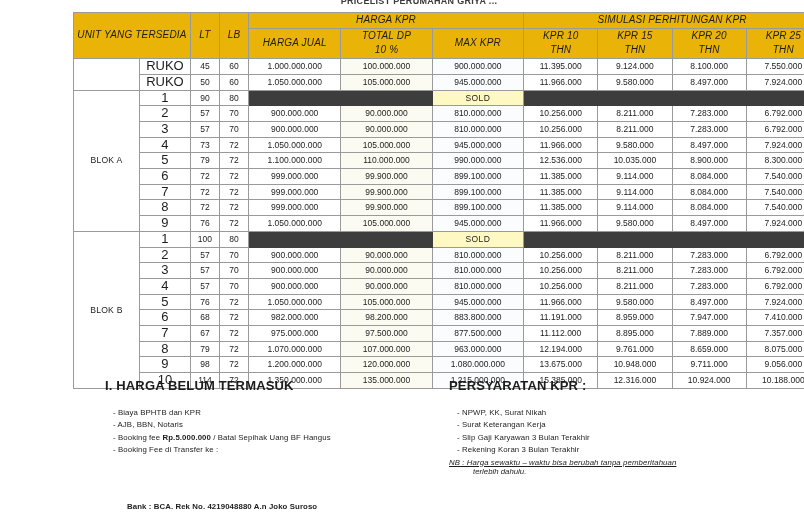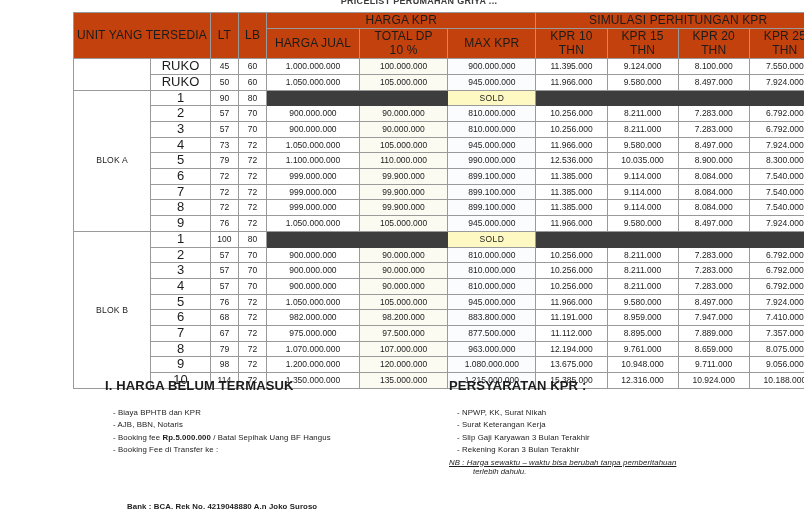--- a/index.html
+++ b/index.html
@@ -32,25 +32,26 @@
     border:1px solid #9a9a9a;
     padding:0 3px;
     height:14.7px;
     line-height:14.7px;
     text-align:center;
     white-space:nowrap;
     overflow:hidden;
     font-weight:normal;
   }
   thead th{
-    background:#c2410c;
+    background:#eab308;
     font-weight:bold;
-    font-size:12px;
+    font-size:10px;
     letter-spacing:.15px;
     border:1px solid #7d7d7d;
+    font-style:italic;
   }
   .h-tall{height:22px;line-height:11px;}
   .blk-label{font-weight:bold;font-size:8.6px;background:#fff;letter-spacing:.2px;margin-left:36px;}
   .c-lt{width:30px;}
   .c-lb{width:30px;}
   .c-jual{width:88px;text-align:right;padding-right:9px;}
   .c-dp{width:88px;text-align:right;padding-right:9px;font-weight:bold;background:#fbfbf2;}
   .c-max{width:88px;text-align:right;padding-right:9px;font-weight:bold;background:#fafcfd;}
   .c-kpr{width:70px;text-align:right;padding-right:9px;}
   .c-unit{width:66px;}

